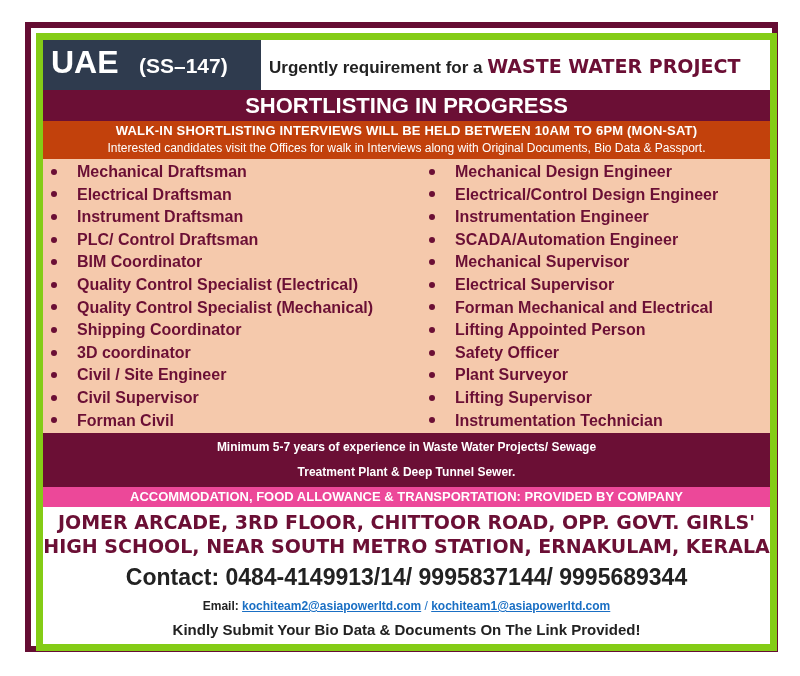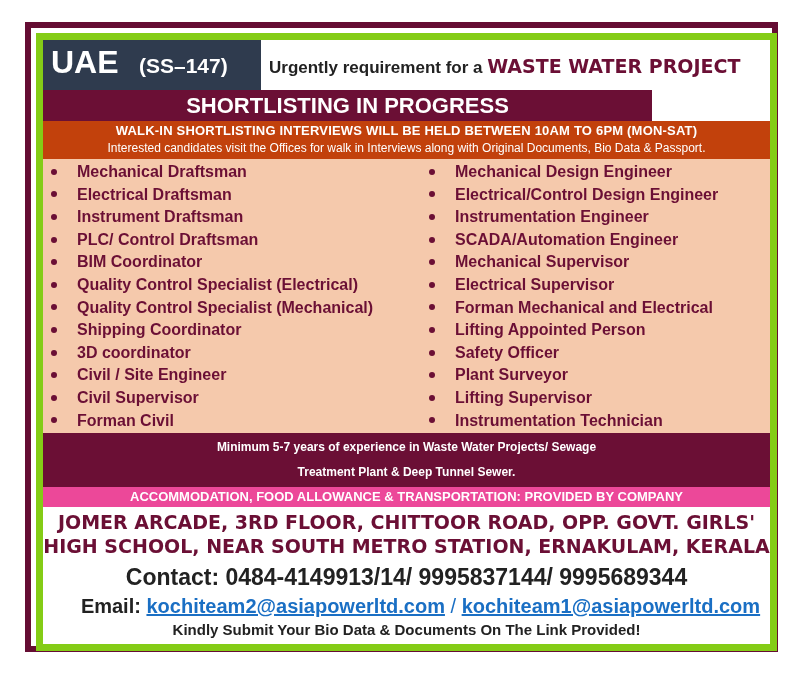--- a/index.html
+++ b/index.html
@@ -6,34 +6,34 @@
   body { width:800px; height:676px; position:relative; overflow:hidden; font-family:"Liberation Sans", sans-serif; }
   .outer { position:absolute; left:25px; top:22px; width:741px; height:618px; border:6px solid #650d33; background:#fff; }
   .inner { position:absolute; left:5px; top:5px; width:727px; height:604px; border:7px solid #84cc16; background:#fff; overflow:hidden; }
   .hdr { position:absolute; left:0; top:0; width:727px; height:50px; }
   .hdr-left { position:absolute; left:0; top:0; width:218px; height:50px; background:#2f3b4e; color:#fff; }
   .hdr-left .uae { position:absolute; left:8px; top:4px; font-size:32px; font-weight:bold; }
   .hdr-left .code { position:absolute; left:96px; top:14px; font-size:21px; font-weight:bold; }
   .hdr-right { position:absolute; left:218px; top:0; width:509px; height:62px; background:#fff; }
   .hdr-right .urg { position:absolute; left:8px; top:15px; font-size:17px; color:#222; font-weight:bold; white-space:nowrap; }
   .hdr-right .urg .proj { color:#6b0f35; font-size:19px; font-weight:bold; font-family:"DejaVu Sans", sans-serif; }
-  .banner { position:absolute; left:0; top:50px; width:609px; height:31px; background:#6b0f35; color:#fff; text-align:center; font-weight:bold; font-size:22px; line-height:31px; }
+  .banner { position:absolute; left:0; top:50px; width:727px; height:31px; background:#6b0f35; color:#fff; text-align:center; font-weight:bold; font-size:22px; line-height:31px; }
   .walkin { position:absolute; left:0; top:81px; width:727px; height:38px; background:#c2410c; color:#fff; text-align:center; }
   .walkin .l1 { font-size:13px; font-weight:bold; line-height:18px; padding-top:1px; letter-spacing:0.2px; }
   .walkin .l2 { font-size:12px; line-height:17px; }
   .list { position:absolute; left:0; top:119px; width:727px; height:274px; background:#f5c9ac; }
   .col { position:absolute; top:2px; }
   .col.c1 { left:6px; } .col.c2 { left:384px; }
   .item { height:22.6px; line-height:22.6px; font-size:16px; font-weight:bold; color:#6b0f35; white-space:nowrap; }
   .item .dot { display:inline-block; width:6px; height:6px; border-radius:50%; background:#6b0f35; margin:0 20px 2px 2px; vertical-align:middle; }
   .exp { position:absolute; left:0; top:393px; width:727px; height:54px; background:#6b0f35; color:#fff; text-align:center; font-weight:bold; font-size:12px; line-height:25px; padding-top:2px; box-sizing:border-box; }
   .acc { position:absolute; left:0; top:447px; width:727px; height:20px; background:#ec4899; color:#fff; text-align:center; font-size:13px; font-weight:bold; line-height:20px; }
   .addr { position:absolute; left:0; top:467px; width:727px; height:52px; text-align:center; color:#6b0f35; font-weight:bold; font-size:19px; line-height:24px; padding-top:3px; box-sizing:border-box; font-family:"DejaVu Sans", sans-serif; }
   .contact { position:absolute; left:0; top:521px; width:727px; height:32px; text-align:center; font-size:23px; font-weight:bold; color:#222; line-height:32px; }
-  .email { position:absolute; left:0; top:554px; width:727px; height:24px; text-align:center; font-size:20px; font-weight:bold; color:#222; line-height:24px;margin-left:14px; }
+  .email { position:absolute; left:0; top:554px; width:727px; height:24px; text-align:center; font-size:12px; font-weight:bold; color:#222; line-height:24px; }
   .email a { color:#1a6fc4; text-decoration:underline; }
   .email .sep { color:#1a6fc4; font-weight:normal; }
   .kindly { position:absolute; left:0; top:578px; width:727px; height:24px; text-align:center; font-size:15px; color:#222; line-height:24px; font-weight:bold; }
 </style>
 </head>
 <body>
 
 <div class="outer">
   <div class="inner">
 

